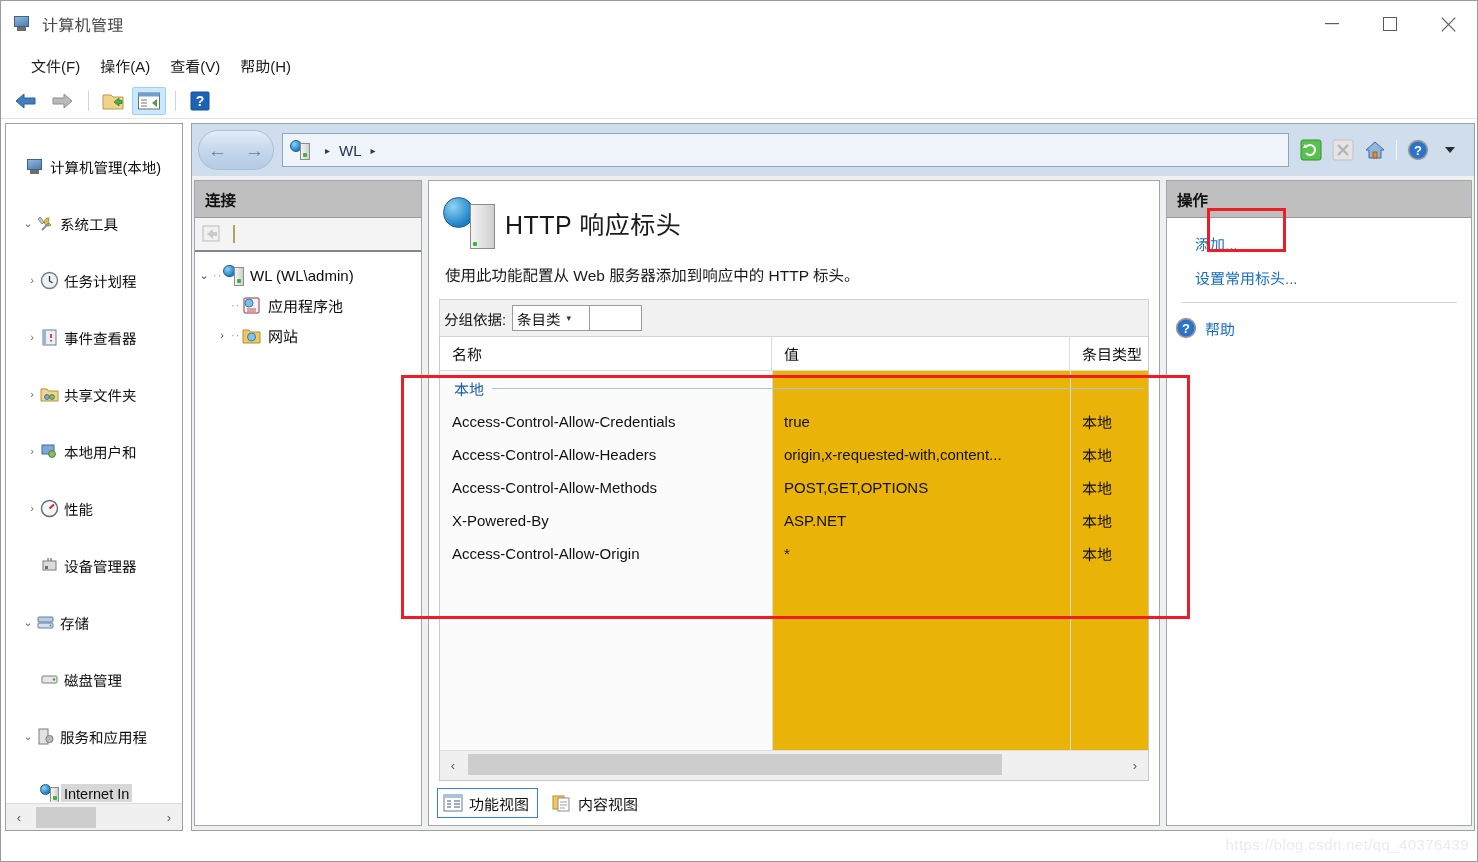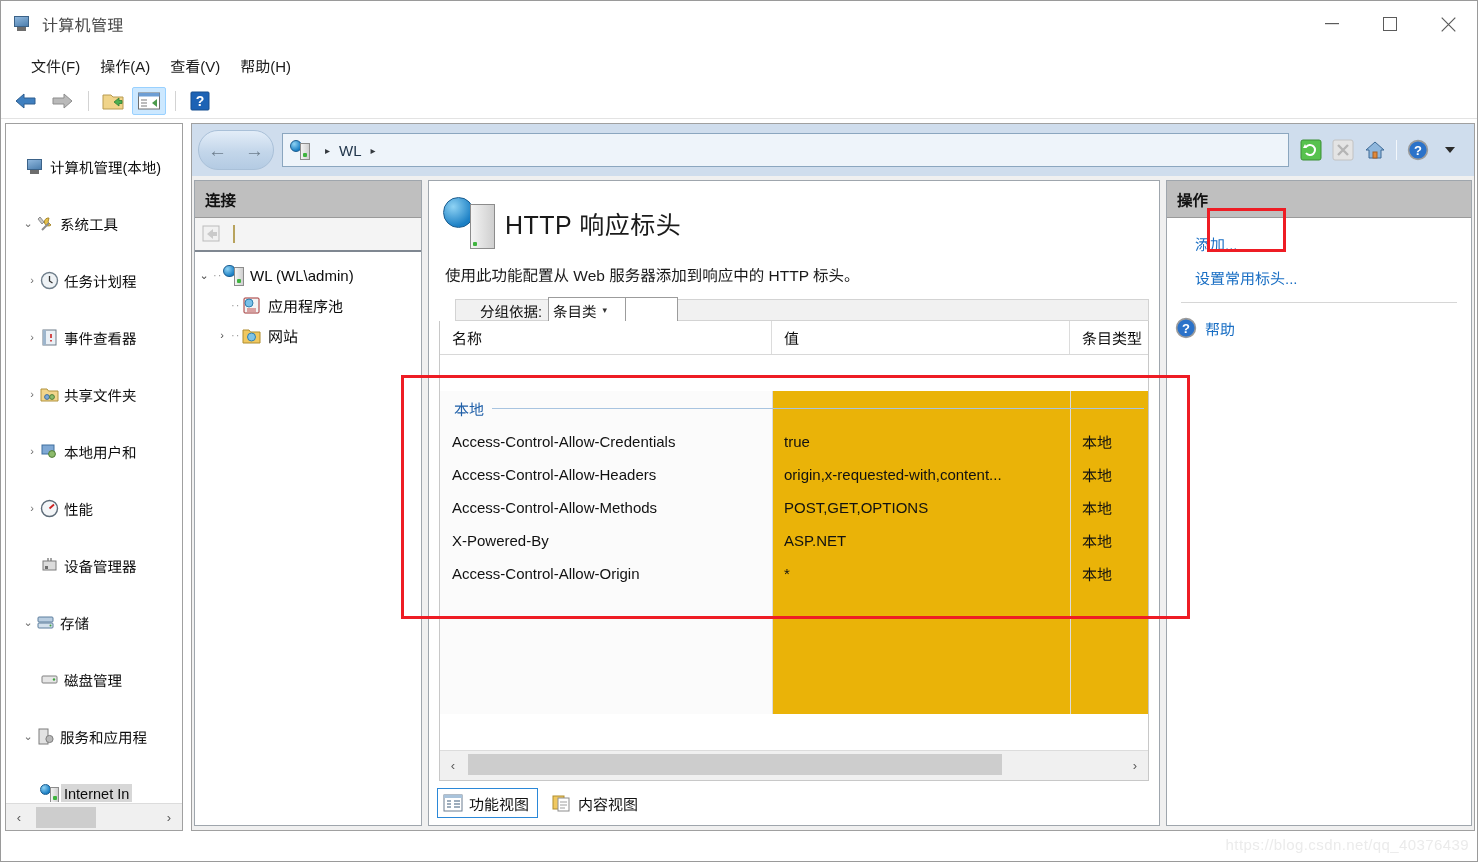--- a/index.html
+++ b/index.html
@@ -167,41 +167,41 @@
     position: absolute; left: 236px; top: 4px; right: 314px; bottom: 4px;
     background: #ffffff; border: 1px solid #9fa6ad;
     display: flex; flex-direction: column;
   }
   .page-head { padding: 16px 0 0 14px; display: flex; align-items: center; }
   .page-head .phicon { width: 52px; height: 52px; position: relative; margin-right: 10px; }
   .page-title { font-size: 25px; color: #1a1a1a; letter-spacing: .5px; }
   .page-desc { padding: 14px 0 0 16px; font-size: 15.5px; color: #1a1a1a; }
 
   .groupbar {
-    margin: 14px 10px 0 26px; height: 22px; background: #f1f1f1;
-    border: 1px solid #d3d3d3; display: flex; align-items: center; padding-left: 24px;
+    margin: 14px 10px 0 10px; height: 38px; background: #f1f1f1;
+    border: 1px solid #d3d3d3; display: flex; align-items: center; padding-left: 4px;
     position: relative;
   }
   .groupbar .glabel { font-size: 14.5px; color: #111; margin-right: 6px; }
   .gsel {
     width: 78px; height: 26px; background: #ffffff; border: 1px solid #9c9c9c;
     display: flex; align-items: center; padding-left: 4px;
     font-size: 14.5px; color: #111; overflow: hidden; position: relative;
   }
   .gsel .gclip { white-space: nowrap; overflow: hidden; width: 44px; display: block; }
   .gsel .garrow { position: absolute; right: 18px; color: #333; font-size: 9px; }
   .gextra { width: 52px; height: 26px; background: #ffffff; border: 1px solid #9c9c9c; border-left: none; }
 
   .sortmark {
     position: absolute; left: 368px; top: 38px; font-size: 10px; color: #8d8d8d;
   }
 
   .grid-wrap {
     margin: 0 10px; flex: 1; border: 1px solid #c8c8c8; border-top: none;
-    display: flex; flex-direction: column; overflow: hidden; position: relative; gap: 36px;
+    display: flex; flex-direction: column; overflow: hidden; position: relative;
   }
   .grid-head { display: flex; height: 34px; background: #ffffff; border-bottom: 1px solid #d8d8d8; }
   .gh {
     display: flex; align-items: center; padding-left: 12px;
     font-size: 15px; color: #0f0f0f; border-right: 1px solid #dcdcdc;
   }
   .gh.c1 { width: 332px; }
   .gh.c2 { width: 298px; }
   .gh.c3 { flex: 1; border-right: none; overflow: hidden; white-space: nowrap; }
   .grid-body { flex: 1; background: #eab308; position: relative; overflow: hidden; }

